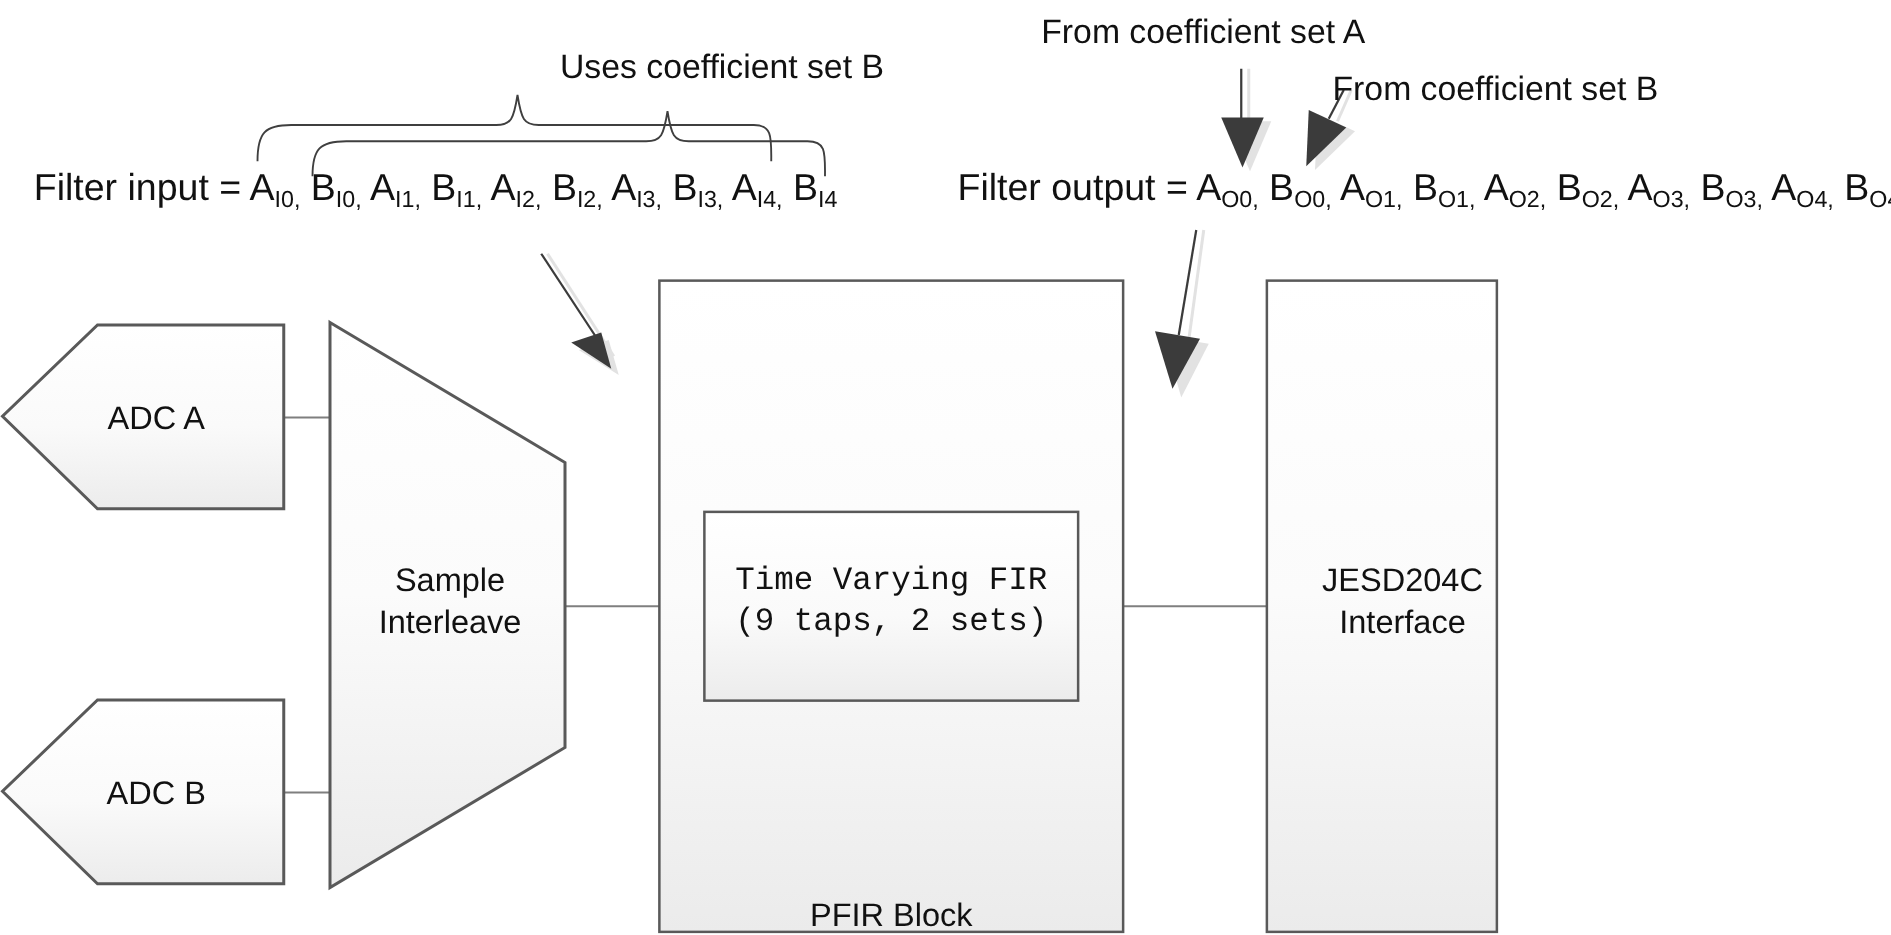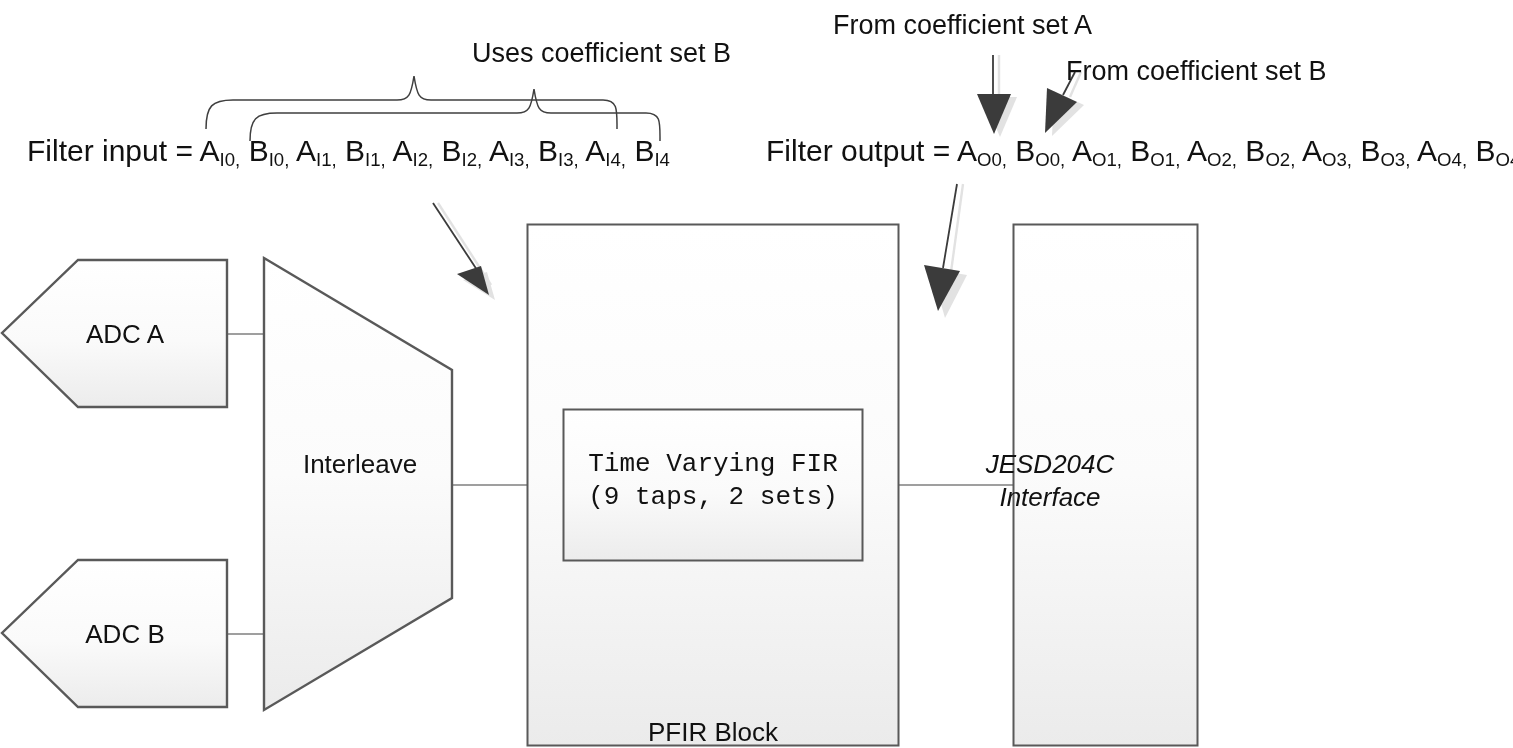--- a/index.html
+++ b/index.html
@@ -90,47 +90,48 @@
 
     <g>
       <line x1="1081" y1="72" x2="1070" y2="97" stroke="#e2e2e2" stroke-width="2.4"></line>
       <polygon points="1052,136 1054,91 1084,105" fill="#e2e2e2"></polygon>
       <line x1="1075" y1="72" x2="1063" y2="95" stroke="#3b3b3b" stroke-width="1.8"></line>
       <polygon points="1045,133 1047,88 1077,102" fill="#3b3b3b"></polygon>
     </g>
   </svg>
 
 
-  <div class="txt annot" style="left:472px;top:38px;">Uses coefficient set B</div>
+  <div class="txt annot" style="left:448px;top:38px;">Uses coefficient set B</div>
 
   <div class="txt annot" style="left:833px;top:10px;">From coefficient set A</div>
 
   <div class="txt annot" style="left:1066px;top:56px;">From coefficient set B</div>
 
   <div class="txt formula" style="left:27px;top:134px;">
     <span>Filter input = </span><span id="input-samples"><span><span>A</span><sub>I0,</sub></span> <span><span>B</span><sub>I0,</sub></span> <span><span>A</span><sub>I1,</sub></span> <span><span>B</span><sub>I1,</sub></span> <span><span>A</span><sub>I2,</sub></span> <span><span>B</span><sub>I2,</sub></span> <span><span>A</span><sub>I3,</sub></span> <span><span>B</span><sub>I3,</sub></span> <span><span>A</span><sub>I4,</sub></span> <span><span>B</span><sub>I4</sub></span></span>
   </div>
 
   <div class="txt formula" style="left:766px;top:134px;">
     <span>Filter output = </span><span id="output-samples"><span><span>A</span><sub>O0,</sub></span> <span><span>B</span><sub>O0,</sub></span> <span><span>A</span><sub>O1,</sub></span> <span><span>B</span><sub>O1,</sub></span> <span><span>A</span><sub>O2,</sub></span> <span><span>B</span><sub>O2,</sub></span> <span><span>A</span><sub>O3,</sub></span> <span><span>B</span><sub>O3,</sub></span> <span><span>A</span><sub>O4,</sub></span> <span><span>B</span><sub>O4</sub></span></span>
   </div>
 
   <div class="blocklabel" style="left:40px;top:318px;width:170px;">ADC A</div>
 
   <div class="blocklabel" style="left:40px;top:618px;width:170px;">ADC B</div>
 
   <div class="blocklabel" style="left:272px;top:448px;width:176px;">
+    <div>Sample</div>
     <div>Interleave</div>
   </div>
 
   <div class="blocklabel" style="left:566px;top:448px;width:294px;font-family:Liberation Mono, monospace;">
     <div>Time Varying FIR</div>
     <div>(9 taps, 2 sets)</div>
   </div>
 
   <div class="blocklabel" style="left:530px;top:696px;width:366px;margin-top:20px;">PFIR Block</div>
 
-  <div class="blocklabel" style="left:960px;top:448px;width:180px;font-style:italic;">
+  <div class="blocklabel" style="left:1032px;top:448px;width:180px;">
     <div>JESD204C</div>
     <div>Interface</div>
   </div>
 
 </div>
 
 </body></html>

